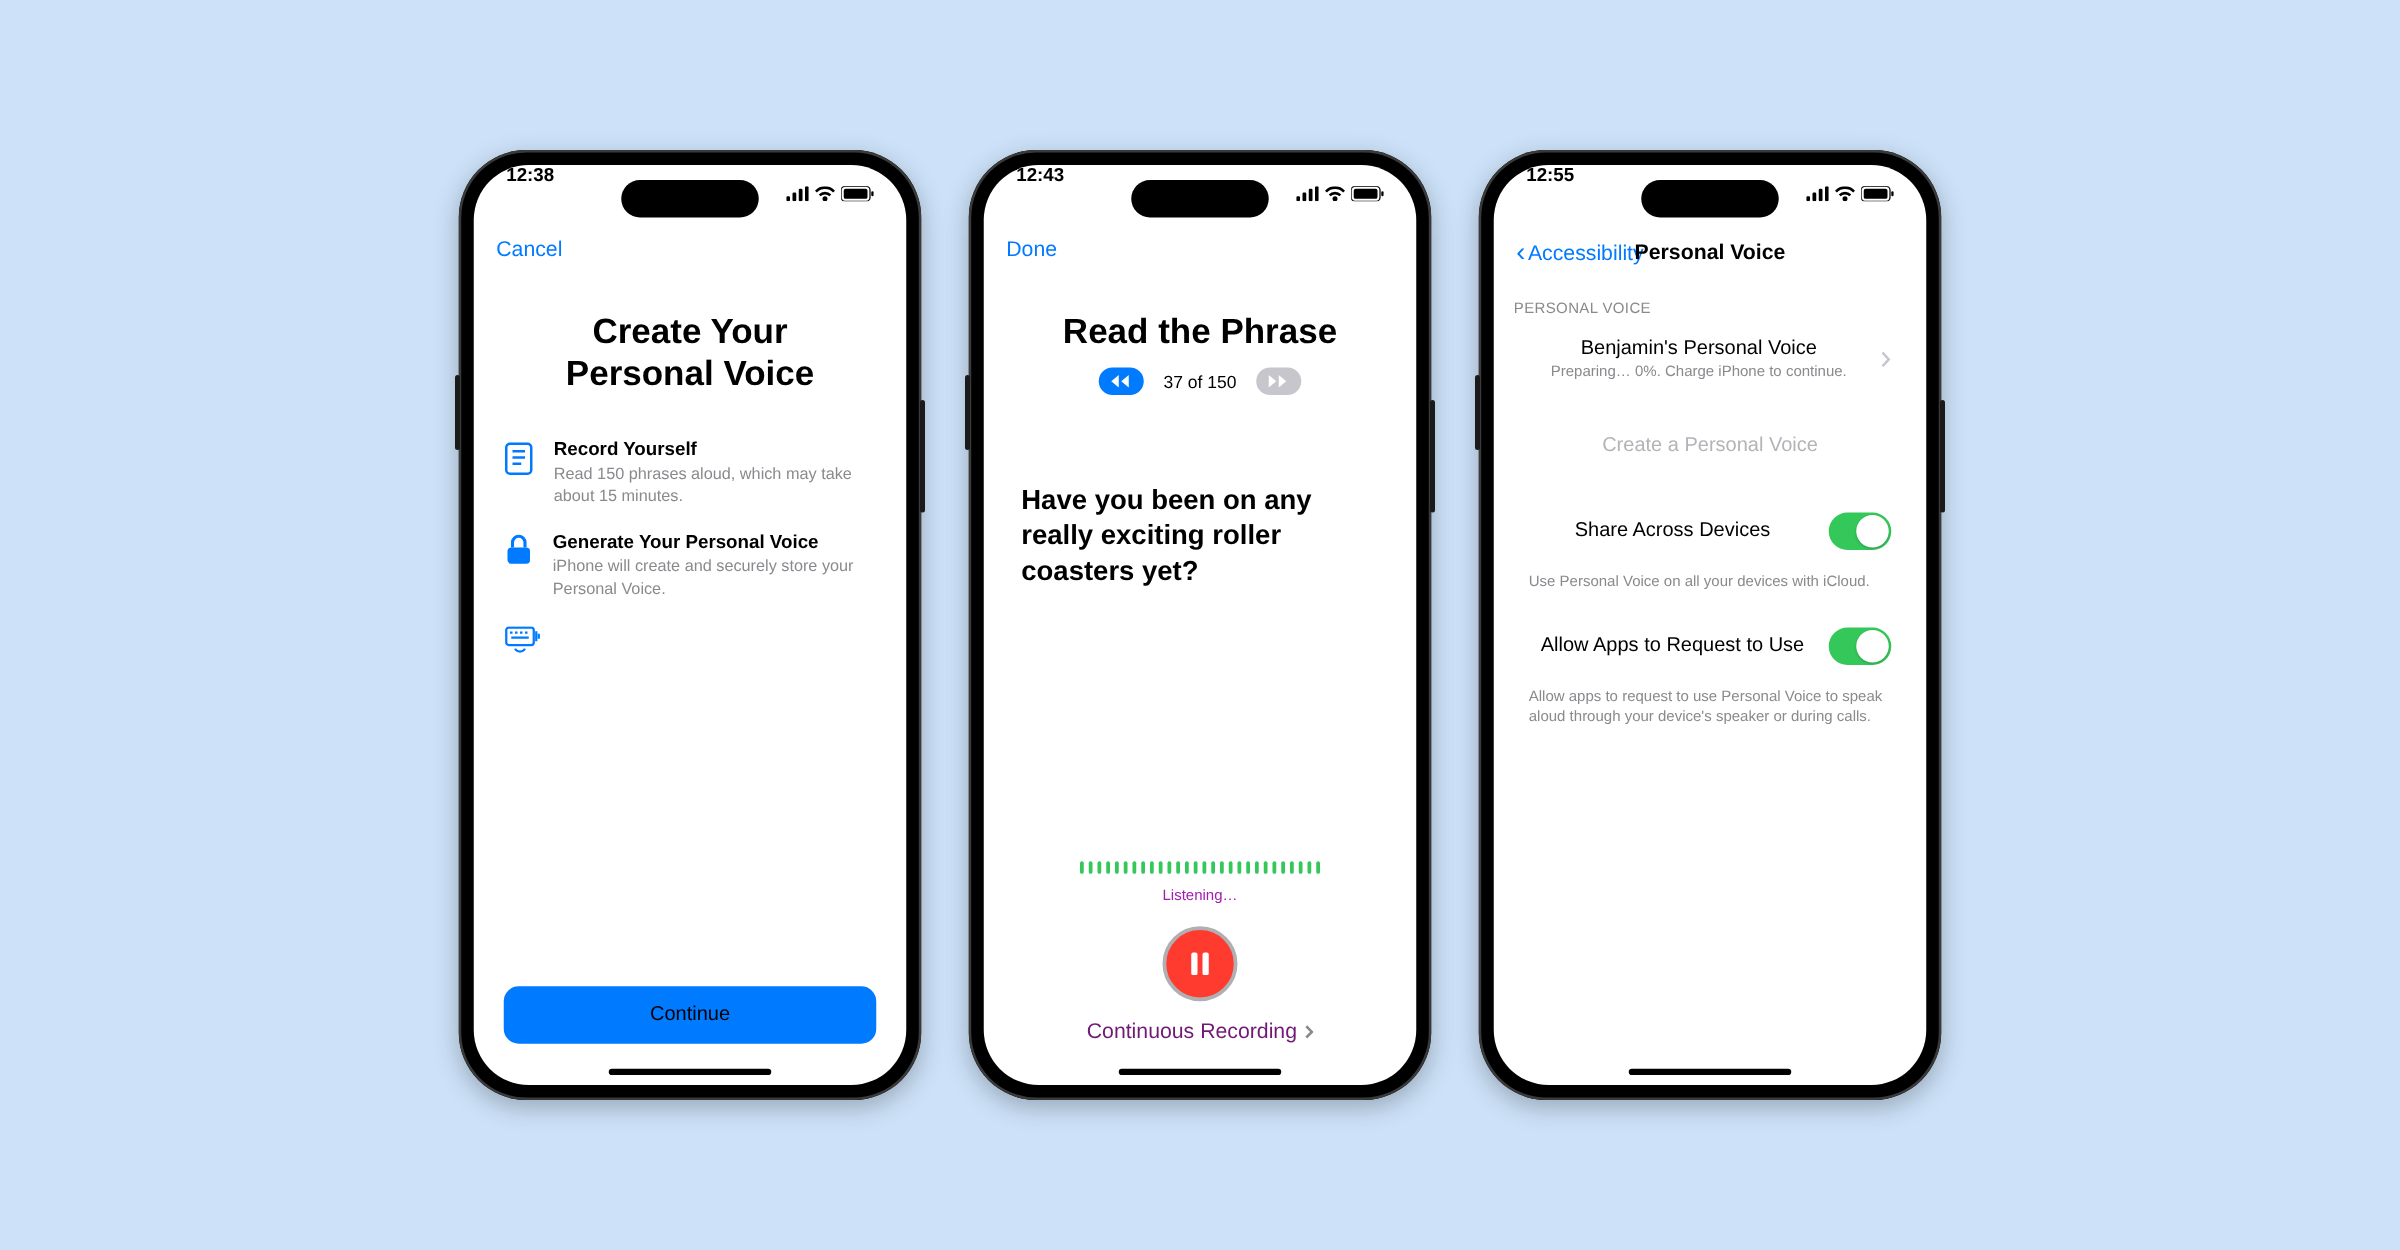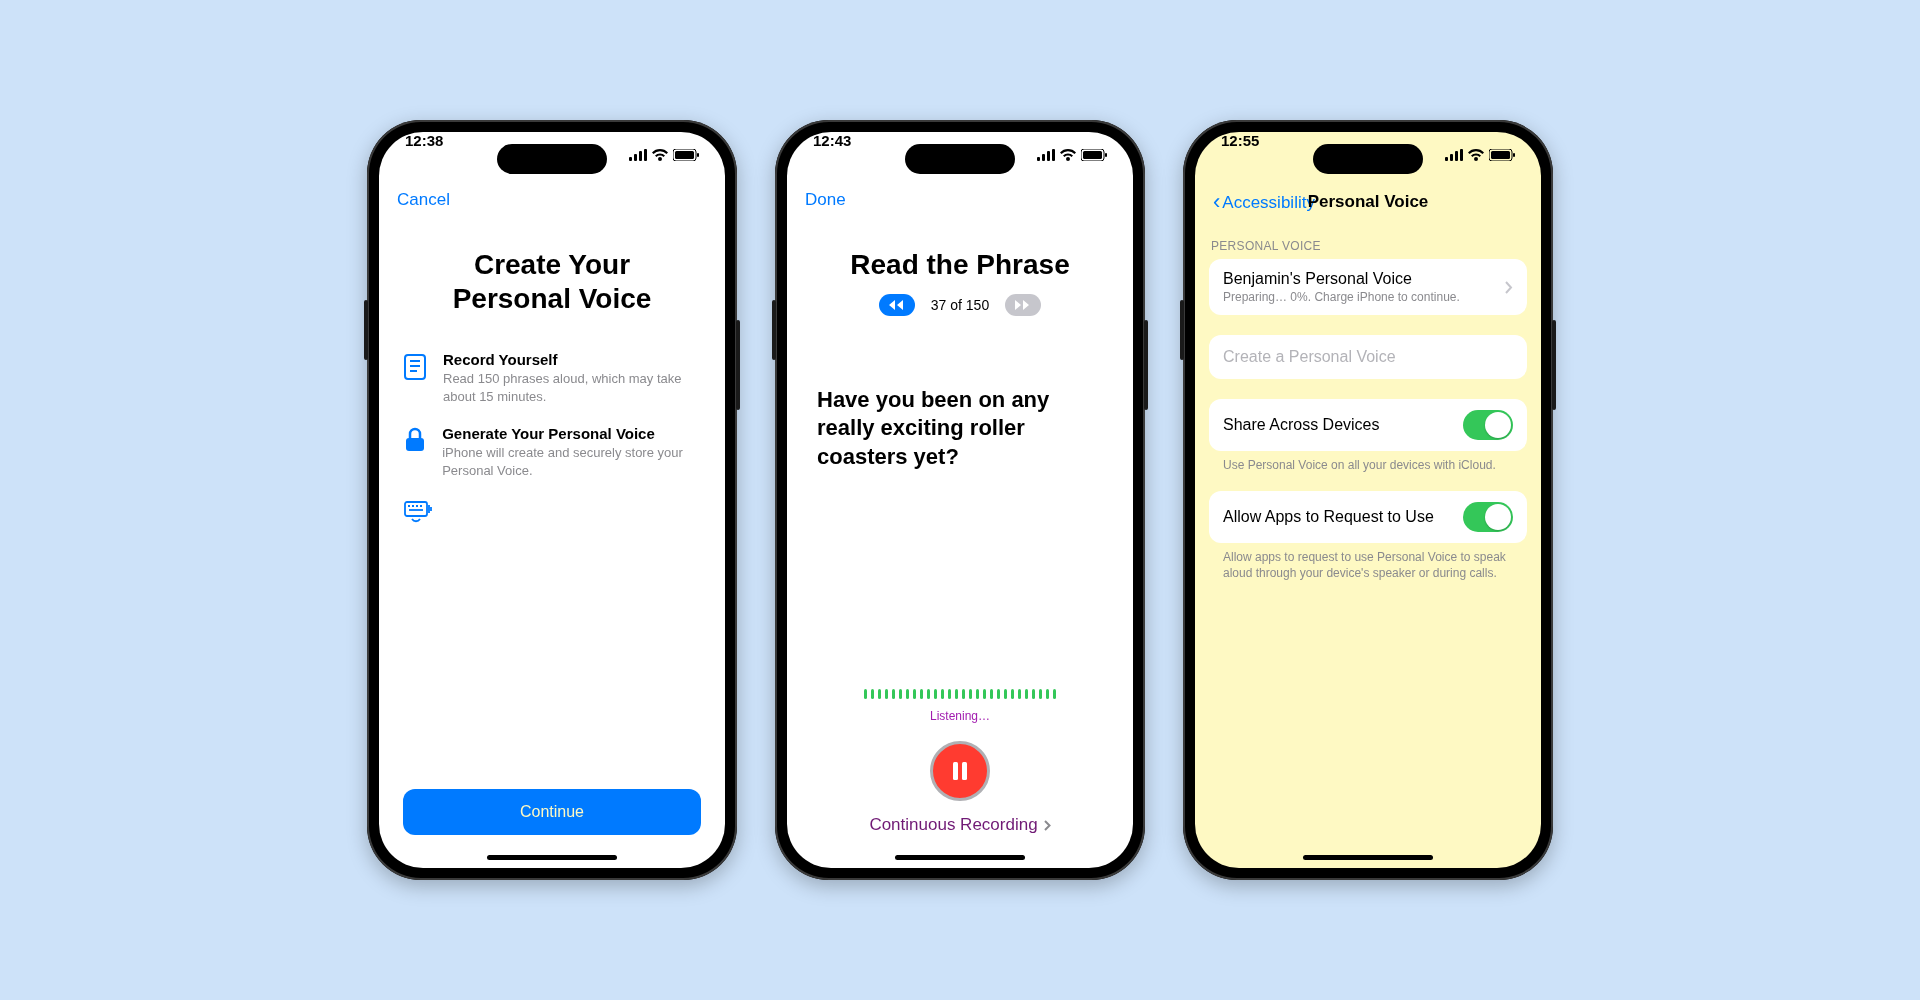--- a/index.html
+++ b/index.html
@@ -25,21 +25,21 @@
   .phone::before { left:-3px; top:180px; width:4px; height:60px; }
   .phone::after  { right:-3px; top:200px; width:4px; height:90px; }
   .screen {
     width: 100%; height: 100%;
     background: #fff;
     border-radius: 44px;
     overflow: hidden;
     display: flex; flex-direction: column;
     position: relative;
   }
-  .screen.grey { background:#fef9c3; }
+  .screen.grey { background:#ffffff; }
   .notch {
     position:absolute; top:12px; left:50%; transform:translateX(-50%);
     width:110px; height:30px; background:#000; border-radius:18px; z-index:5;
   }
   .statusbar {
     height:50px; display:flex; justify-content:space-between;
     padding: 0 26px 4px; font-weight:600; font-size:15px;
   }
   .status-icons { display:flex; gap:5px; align-items:center; }
   .status-icons svg { display:block; }
@@ -49,21 +49,21 @@
   }
   .nav-link { color:#007aff; font-size:17px; }
   .nav-title { position:absolute; left:0; right:0; text-align:center; font-weight:600; font-size:17px; pointer-events:none;}
   .content { flex:1; padding: 8px 24px 14px; display:flex; flex-direction:column; }
   .big-title { font-weight:700; font-size:28px; line-height:1.2; text-align:center; padding: 24px 10px 26px; }
   .feature { display:flex; gap:16px; padding:10px 0; }
   .feature .ico { width:30px; display:flex; align-items:flex-start; justify-content:center; color:#007aff; padding-top:2px;}
   .feature h4 { font-size:15px; font-weight:600; margin-bottom:2px; }
   .feature p  { font-size:13px; line-height:1.35; color:#8a8a8e; }
   .primary-btn {
-    background:#007aff; color:#fef9c3; text-align:center; border:none;
+    background:#007aff; color:#000000; text-align:center; border:none;
     border-radius:12px; padding:14px; font-size:16px; font-weight:500; margin-top:auto;
   }
   .home-indicator {
     height:5px; width:130px; background:#000; border-radius:3px;
     margin: 6px auto 8px;
   }
   .counter-row { display:flex; align-items:center; justify-content:center; gap:16px; margin-top:2px; }
   .pill { width:36px; height:22px; border-radius:12px; display:flex; align-items:center; justify-content:center; }
   .pill.blue { background:#007aff; color:#fff; }
   .pill.grey { background:#c6c6cc; color:#fff; }
@@ -75,21 +75,21 @@
   .record-btn {
     width:60px; height:60px; border-radius:50%;
     border:3px solid #b0b0b4; background:#ff3b30;
     display:flex; align-items:center; justify-content:center;
     color:#fff; margin: 18px auto 0;
   }
   .cont-row { display:flex; align-items:center; justify-content:center; gap:6px; font-size:17px; color:#701a75; margin-top:14px; }
   
   .section-header { font-size:12px; color:#8a8a8e; padding:20px 16px 6px; text-transform:uppercase; letter-spacing:.3px;}
   .list-group { background:#fff; border-radius:12px; margin:0 14px; overflow:hidden; }
-  .list-item { display:flex; align-items:center; padding:11px 14px; min-height:44px; gap:10px;}
+  .list-item { display:flex; align-items:center; padding:11px 14px; min-height:44px; gap:10px;text-align:center;}
   .li-body { flex:1; }
   .li-title { font-size:16px; }
   .li-sub   { font-size:12px; color:#8a8a8e; margin-top:2px; }
   .li-title.dim { color:#b3b3b8; }
   .chevron { color:#c6c6cc; }
   .toggle { width:50px; height:30px; border-radius:16px; background:#34c759; position:relative; }
   .toggle::after { content:""; position:absolute; right:2px; top:2px; width:26px; height:26px; background:#fff; border-radius:50%; box-shadow:0 1px 2px rgba(0,0,0,.2);}
   .footer-text { font-size:12px; color:#8a8a8e; padding:6px 28px 0; line-height:1.35; }
   .settings-content { padding:0 0 10px; display:flex; flex-direction:column; flex:1;}
   .back-chev { font-size:22px; margin-right:2px; line-height:1; position:relative; top:1px;}

